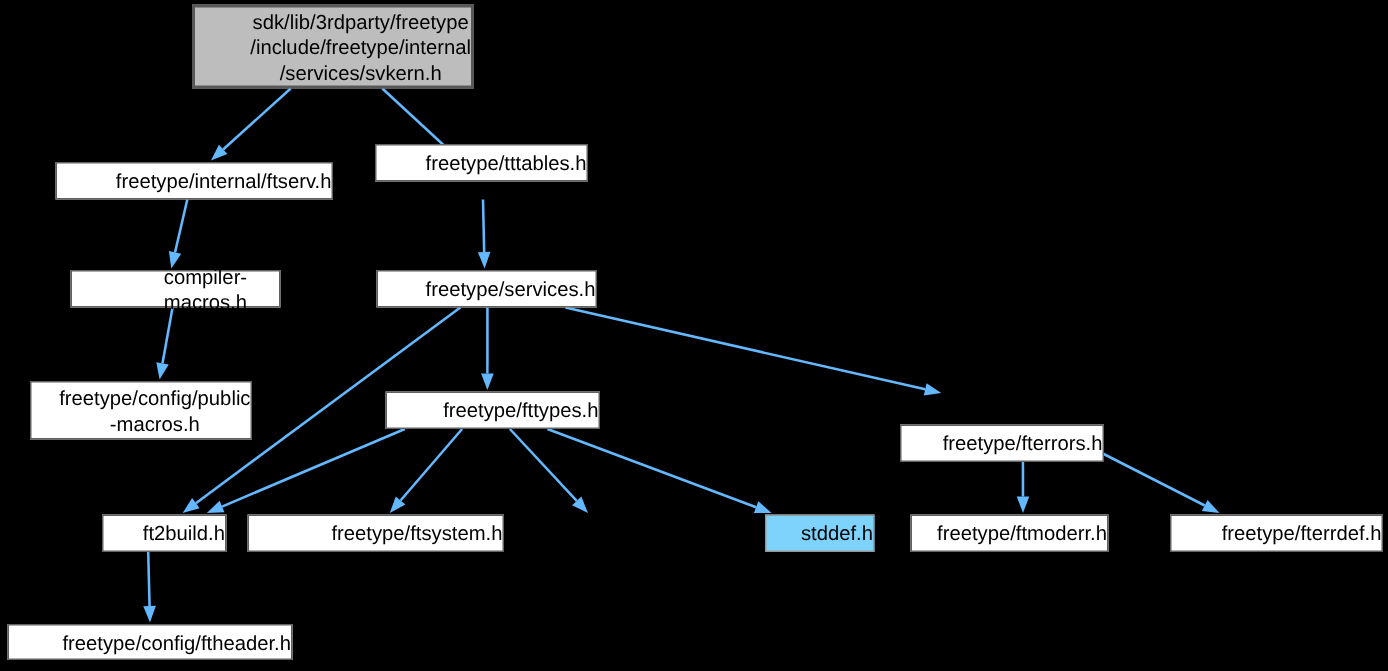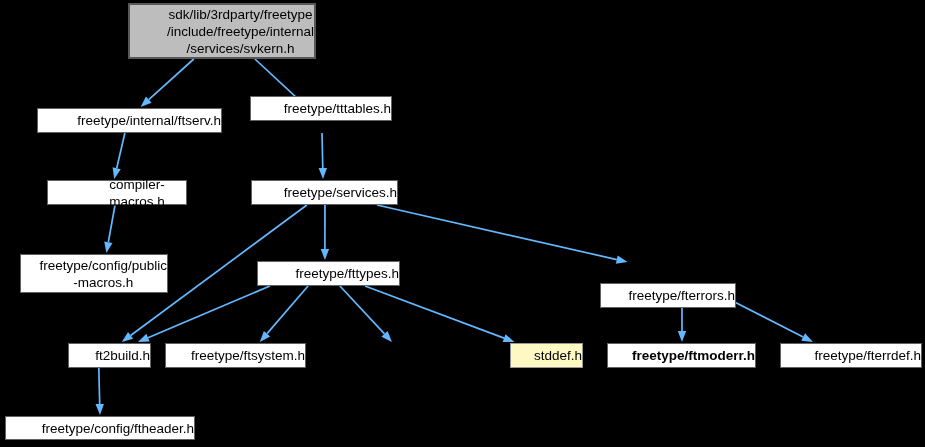--- a/index.html
+++ b/index.html
@@ -22,21 +22,21 @@
     line-height:17px;
     text-align:center;
     white-space:pre-line;
     z-index:2;
   }
   .node.root{
     background:#bdbdbd;
     border:2px solid #585858;
   }
   .node.gray{
-    background:#fef9c3;
+    background:#7dd3fc;
     border:1.4px solid #979797;
   }
 </style>
 </head>
 <body>
 
 <div id="canvas">
   <svg id="edge-layer" width="925" height="447" viewBox="0 0 925 447">
       <line x1="193.8" y1="59" x2="148.76706918305416" y2="99.63121577468799" stroke="#63B8FF" stroke-width="1.7"></line>
       <polygon points="140.60000000000002,107 145.95353338793504,96.51288026843095 151.58060497817328,102.74955128094503" fill="#63B8FF"></polygon>
@@ -75,18 +75,18 @@
 /services/svkern.h</span></div>
   <div class="node" style="left: 37px; top: 108px; width: 185px; height: 25px;"><span>freetype/internal/ftserv.h</span></div>
   <div class="node" style="left: 250px; top: 96px; width: 142px; height: 25px;"><span>freetype/tttables.h</span></div>
   <div class="node" style="left: 47px; top: 180px; width: 140px; height: 25px; padding-left: 40px;"><span>compiler-macros.h</span></div>
   <div class="node" style="left: 251px; top: 180px; width: 147px; height: 25px;"><span>freetype/services.h</span></div>
   <div class="node" style="left: 20px; top: 254px; width: 148px; height: 39px;"><span>freetype/config/public
 -macros.h</span></div>
   <div class="node" style="left: 257px; top: 261px; width: 143px; height: 25px;"><span>freetype/fttypes.h</span></div>
   <div class="node" style="left: 600px; top: 263px; width: 136px; height: 25px; margin-top: 20px;"><span>freetype/fterrors.h</span></div>
   <div class="node" style="left: 58px; top: 343px; width: 83px; height: 25px; margin-left: 10px;"><span>ft2build.h</span></div>
-  <div class="node" style="left: 165px; top: 343px; width: 141px; height: 25px;"><span>freetype/ftsystem.h</span></div>
+  <div class="node" style="left: 165px; top: 343px; width: 171px; height: 25px;"><span>freetype/ftsystem.h</span></div>
   <div class="node gray" style="left: 510px; top: 343px; width: 73px; height: 25px;"><span>stddef.h</span></div>
-  <div class="node" style="left: 607px; top: 343px; width: 149px; height: 25px; font-weight: bold;"><span>freetype/ftmoderr.h</span></div>
+  <div class="node" style="left: 607px; top: 343px; width: 132px; height: 25px;"><span>freetype/ftmoderr.h</span></div>
   <div class="node" style="left: 780px; top: 343px; width: 142px; height: 25px;"><span>freetype/fterrdef.h</span></div>
   <div class="node" style="left: 5px; top: 416px; width: 190px; height: 24px; padding-left: 24px;"><span>freetype/config/ftheader.h</span></div>
 </div>
 
 </body></html>

